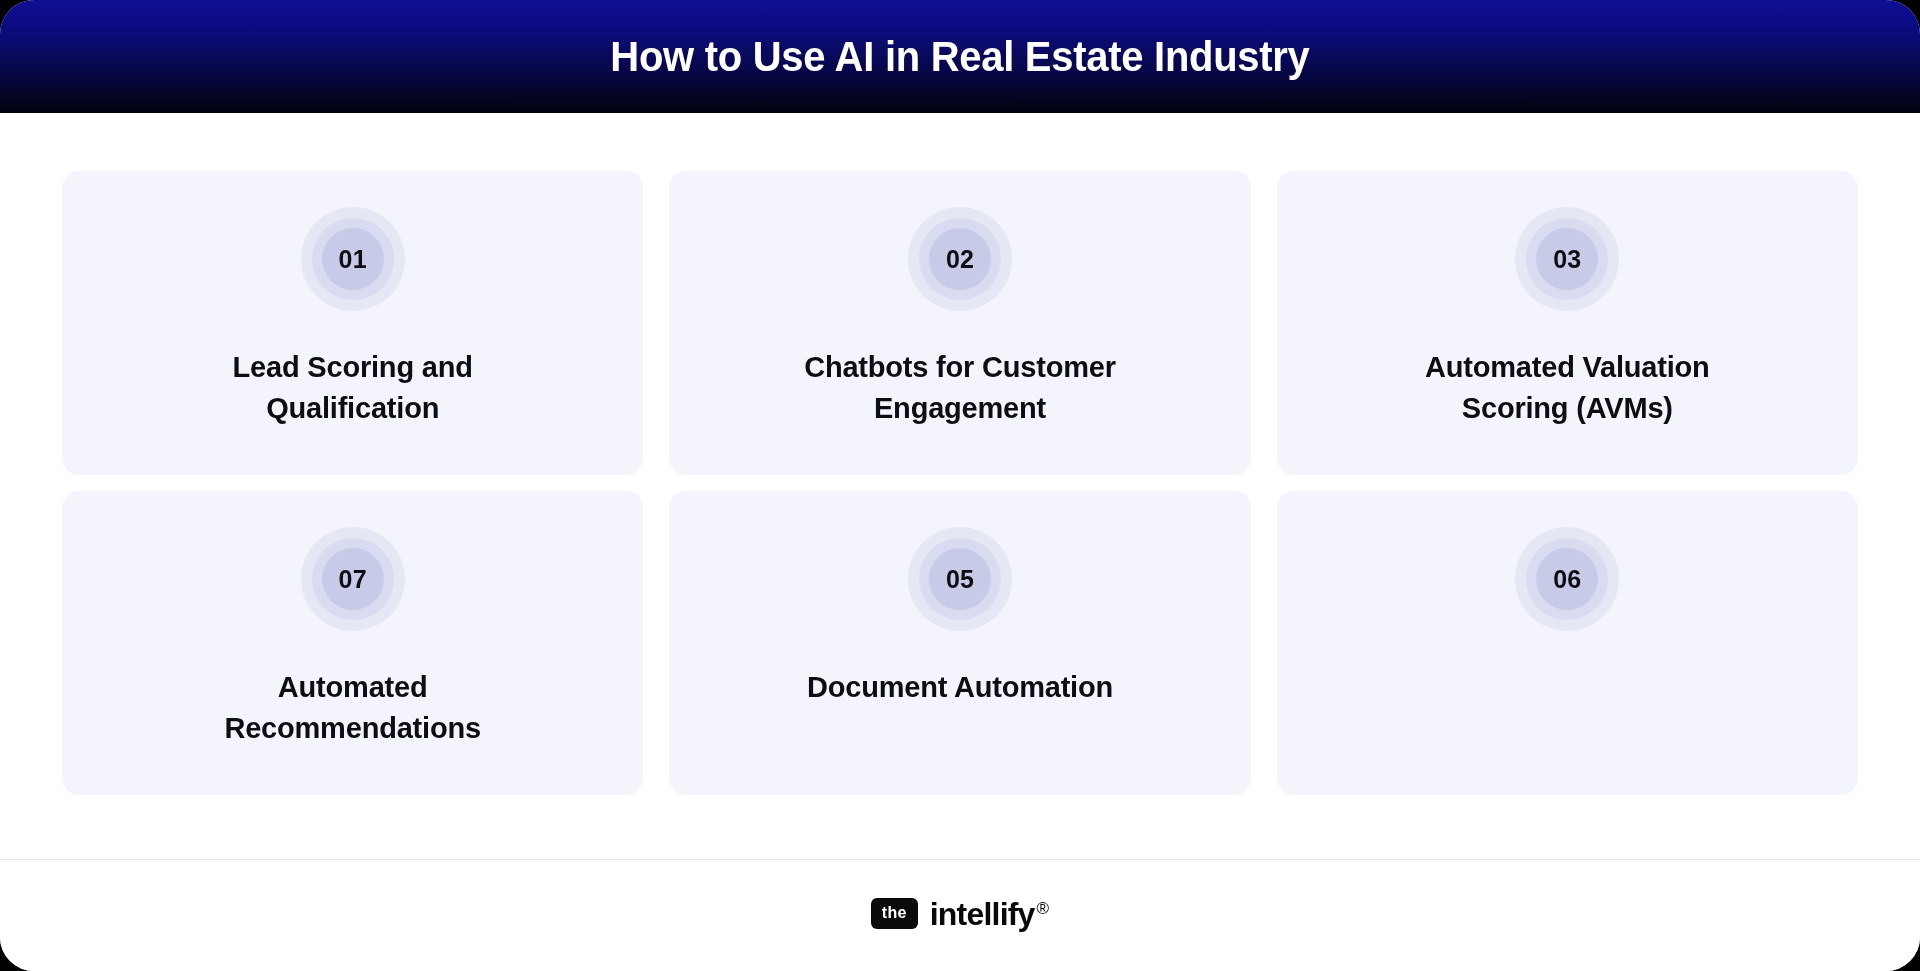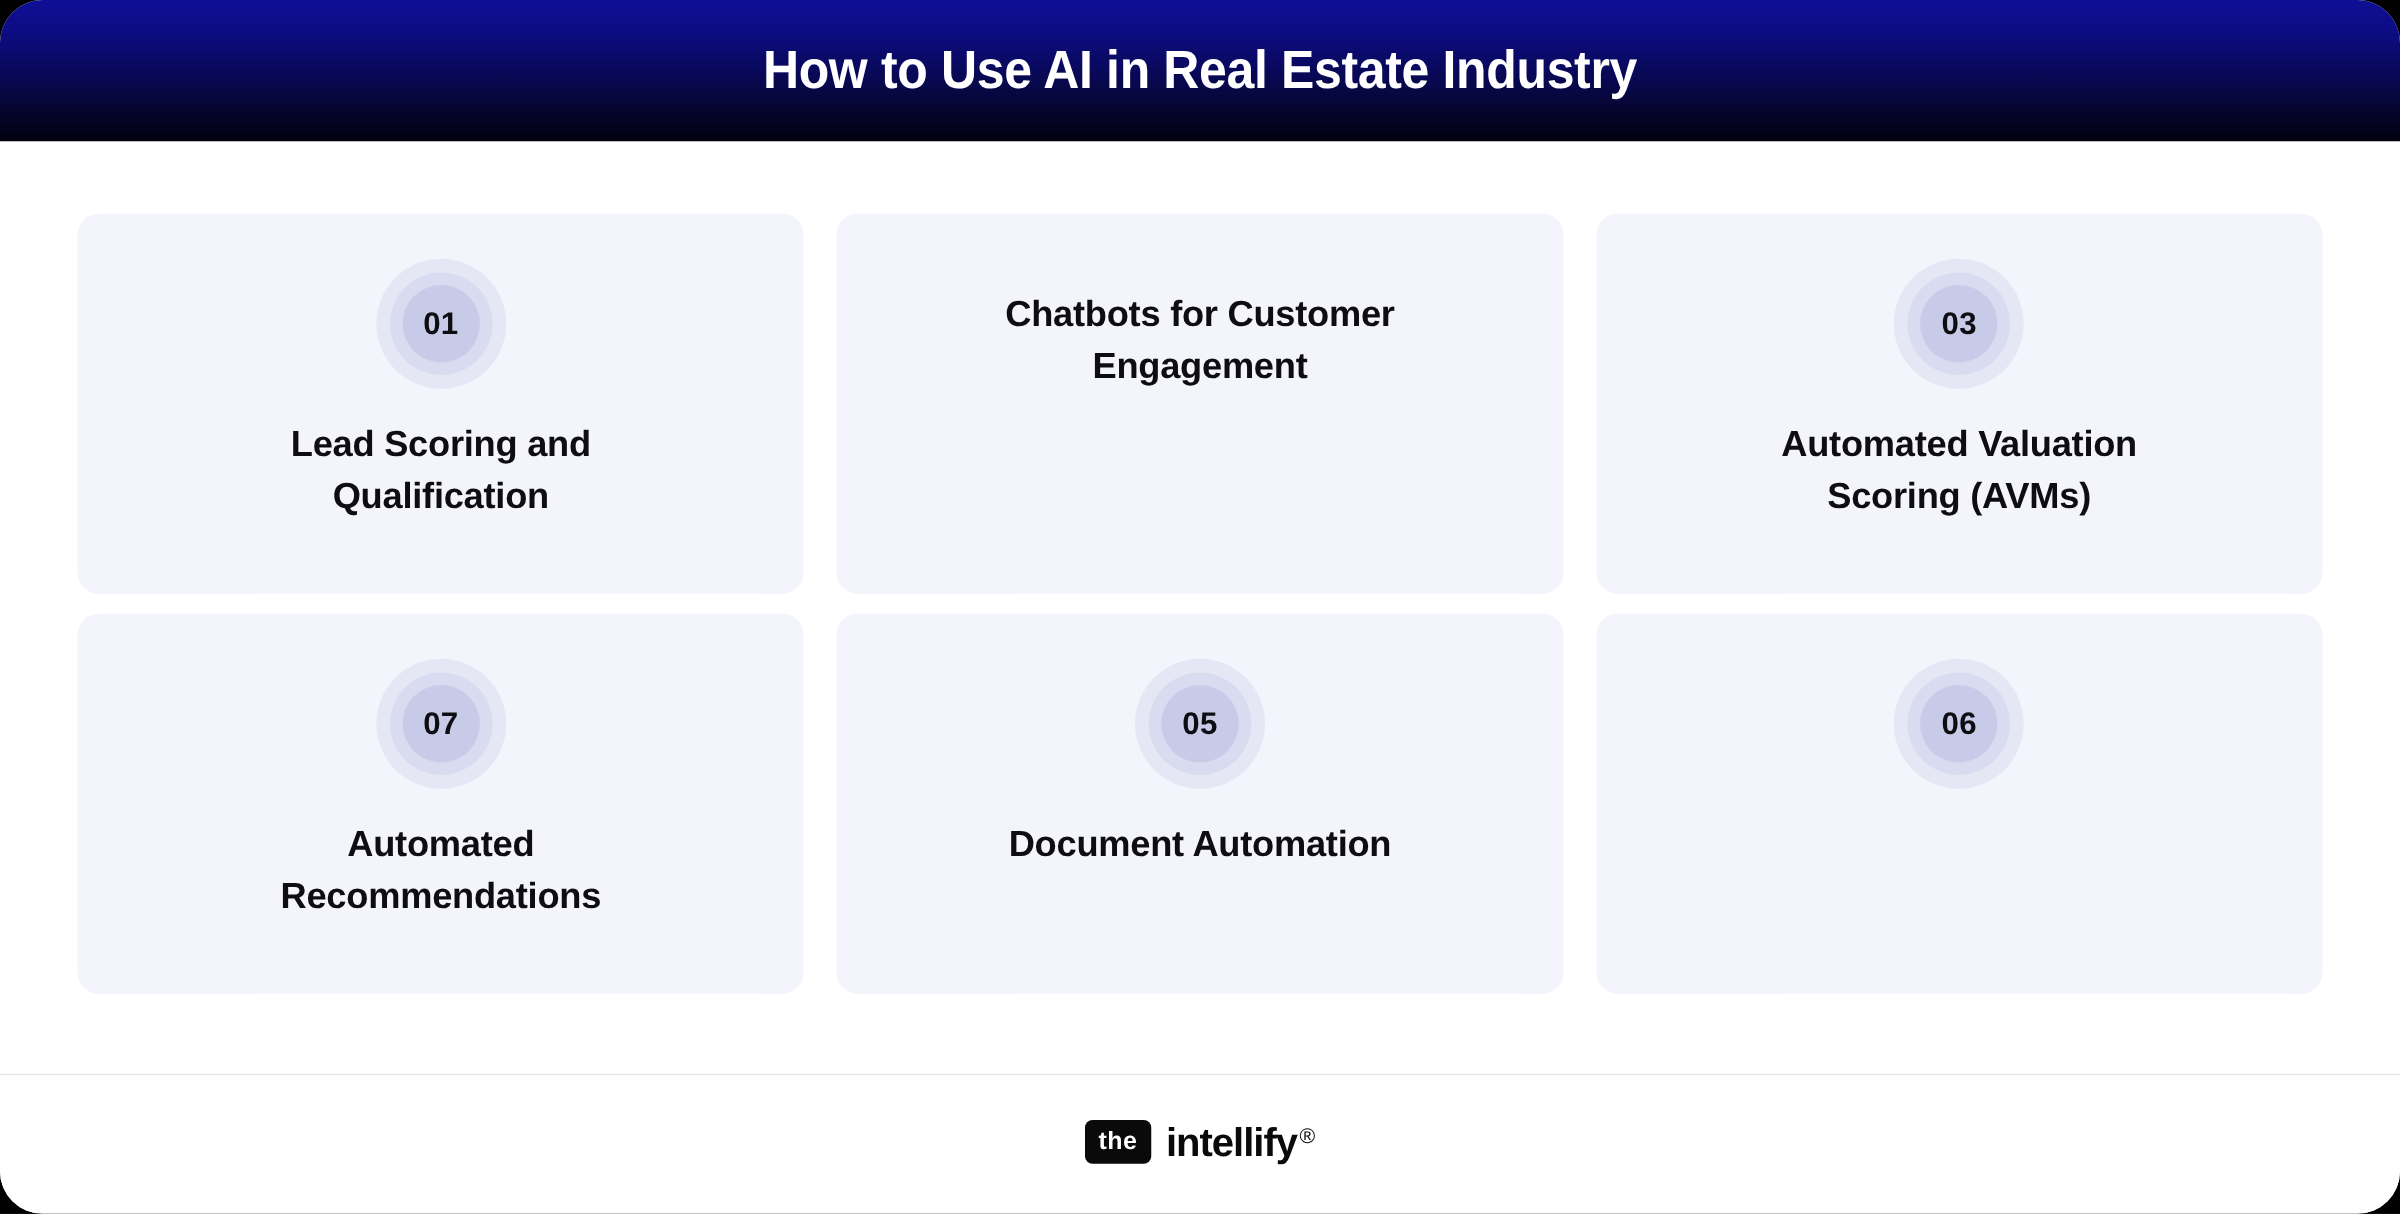--- a/index.html
+++ b/index.html
@@ -70,20 +70,21 @@
     row-gap: 16px;
   }
 
   .feature-card {
     background: #f4f4fc;
     border-radius: 17px;
     display: flex;
     flex-direction: column;
     align-items: center;
     padding-top: 36px;
+    gap: 11px;
   }
 
   
   .badge-wrapper {
     position: relative;
     width: 104px;
     height: 104px;
     display: flex;
     align-items: center;
     justify-content: center;
@@ -155,21 +156,21 @@
   #brand-logo {
     display: flex;
     align-items: center;
     gap: 12px;
     transform: translateY(-2px);
   }
 
   #logo-the-chip {
     background: #0a0a0a;
     color: #ffffff;
-    font-size: 20px;
+    font-size: 16px;
     font-weight: bold;
     line-height: 1;
     padding: 7px 11px 8px 11px;
     border-radius: 6px;
     letter-spacing: 0.3px;
   }
 
   #logo-wordmark-group {
     position: relative;
     display: flex;
@@ -208,20 +209,26 @@
         <div class="badge-wrapper">
           <span class="ring-outer"></span>
           <span class="ring-middle"></span>
           <span class="ring-inner"></span>
           <span class="badge-number">01</span>
         </div>
         <div class="card-title">Lead Scoring and Qualification</div>
       </div>
 
       <div class="feature-card">
+        <div class="badge-wrapper">
+          <span class="ring-outer"></span>
+          <span class="ring-middle"></span>
+          <span class="ring-inner"></span>
+          <span class="badge-number">02</span>
+        </div>
         <div class="card-title">Chatbots for Customer Engagement</div>
       </div>
 
       <div class="feature-card">
         <div class="badge-wrapper">
           <span class="ring-outer"></span>
           <span class="ring-middle"></span>
           <span class="ring-inner"></span>
           <span class="badge-number">03</span>
         </div>

